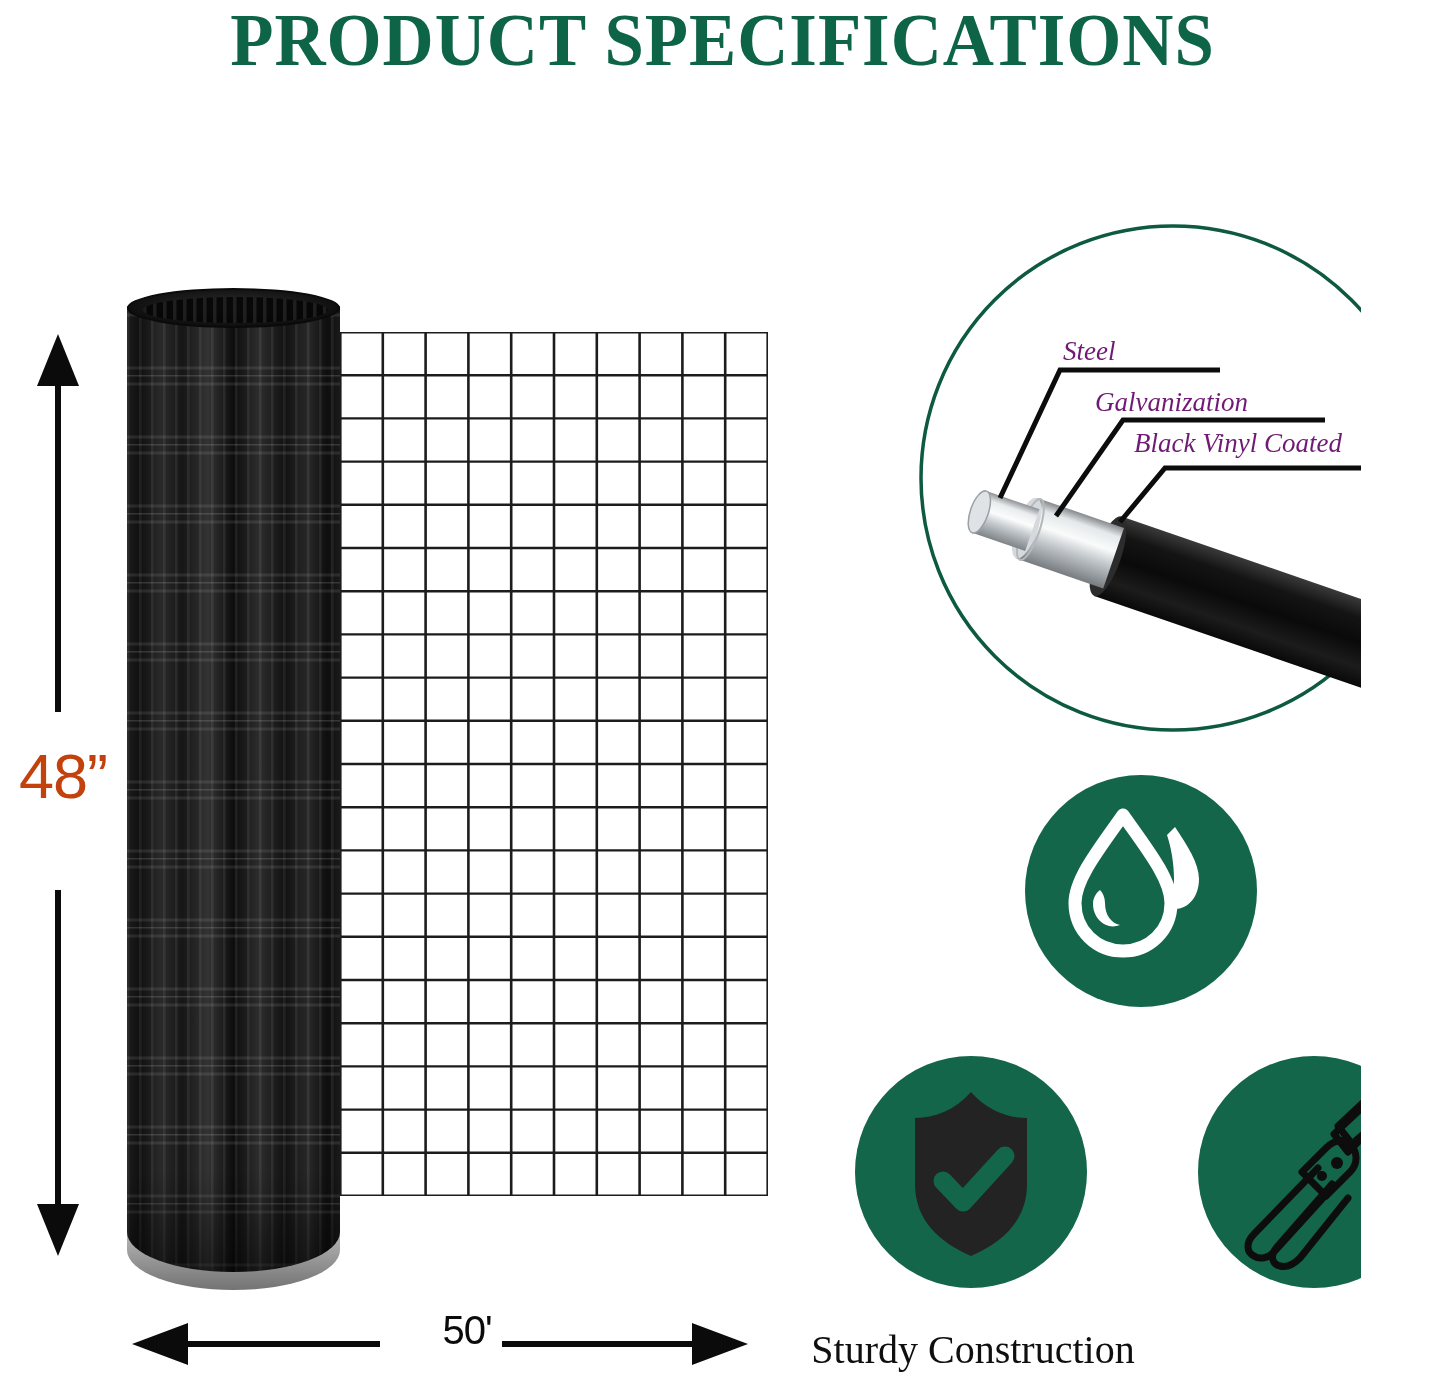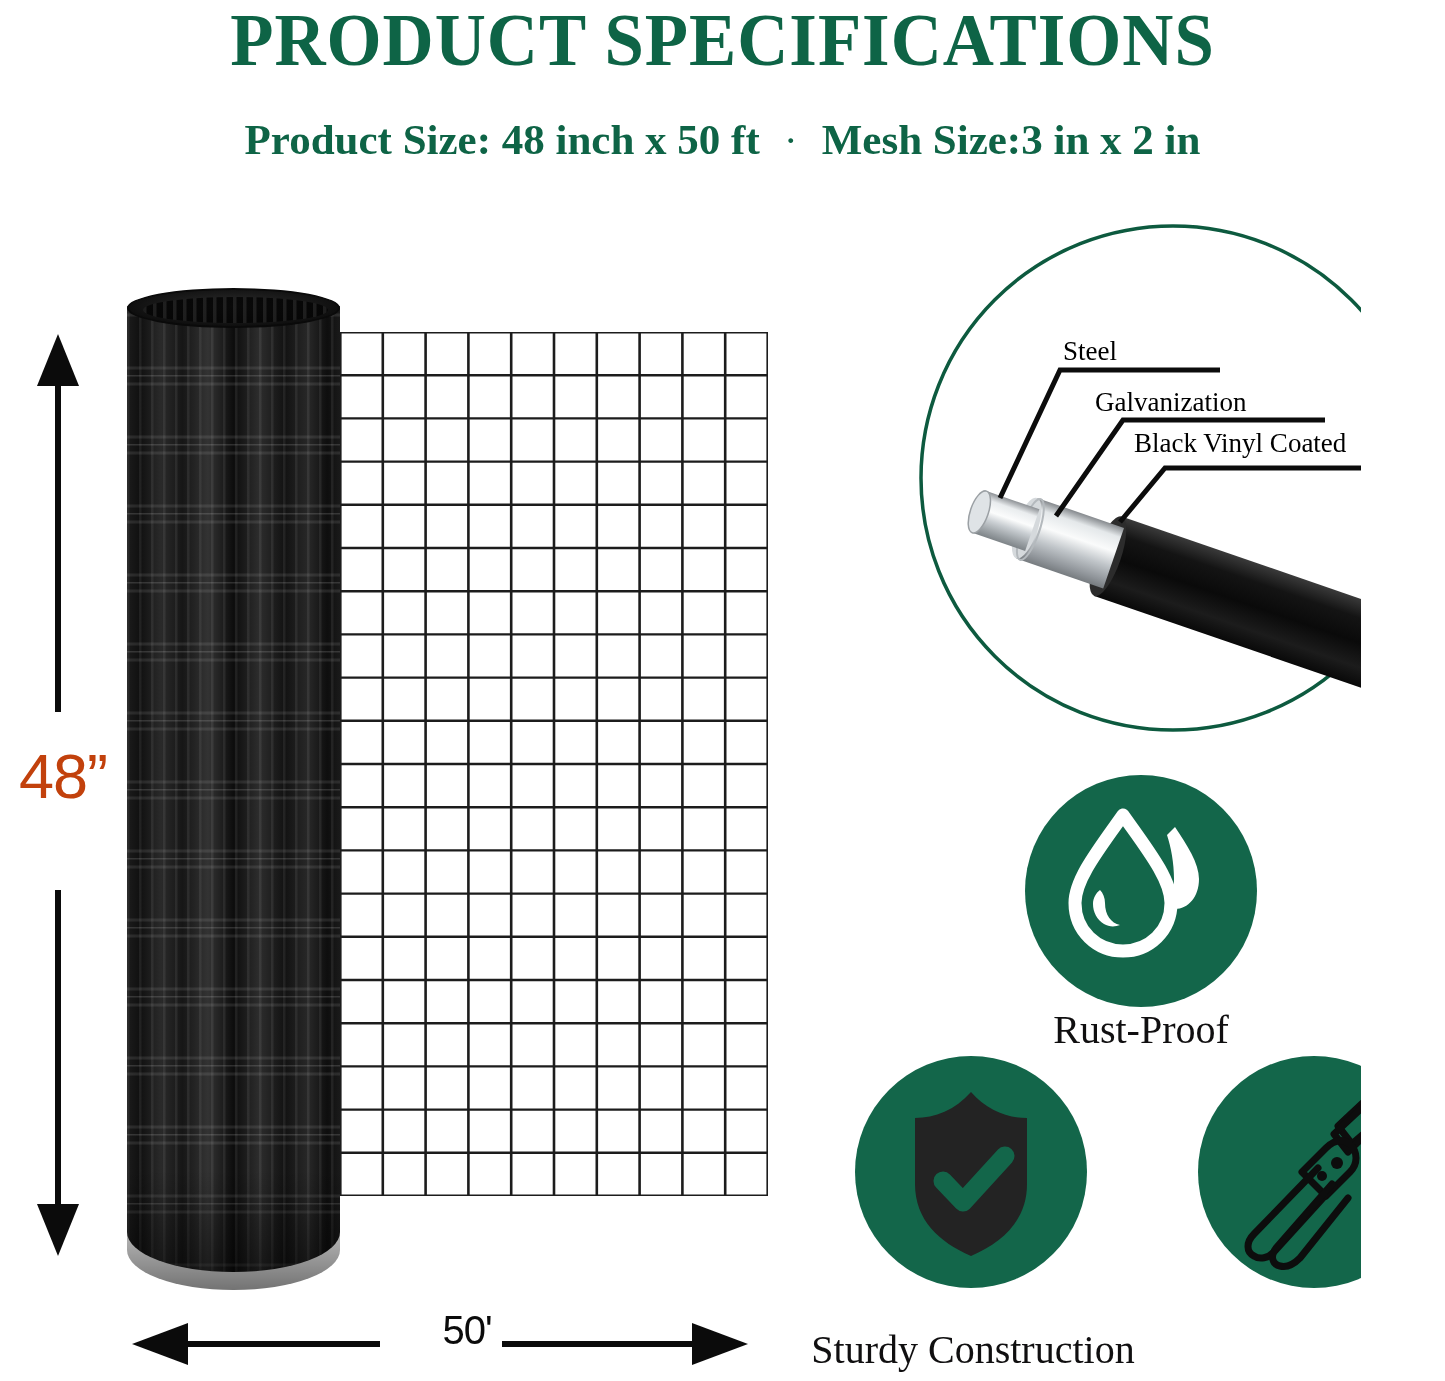--- a/index.html
+++ b/index.html
@@ -209,23 +209,24 @@
     left: 908px;
     top: 222px;
     width: 530px;
     height: 512px;
   }
   #callout svg { display: block; }
   .callout-label {
     position: absolute;
     font-family: "Liberation Serif", "DejaVu Serif", serif;
     font-size: 27px;
-    color: #000000;
+    color: #701a75;
     line-height: 1;
     white-space: nowrap;
+    font-style: italic;
   }
   #lbl-steel { left: 1063px; top: 338px; }
   #lbl-galv  { left: 1095px; top: 389px; }
   #lbl-vinyl { left: 1134px; top: 430px; }
 
   
   .badge {
     position: absolute;
     border-radius: 50%;
     background: #13664a;
@@ -247,23 +248,20 @@
   #lbl-sturdy { left: 795px;  top: 1330px; width: 356px; }
   #lbl-cut    { left: 1190px; top: 1330px; width: 250px; }
 </style>
 </head>
 <body>
 
 <div id="page">
 
   <div id="title">PRODUCT SPECIFICATIONS</div>
 
-  <div id="subtitle">
-    <span>Product Size: 48 inch x 50 ft</span><span class="sep">·</span><span>Mesh Size:3 in x 2 in</span>
-  </div>
 
   <div id="dim-v">
     <svg width="116" height="930" viewBox="0 0 116 930">
       <line x1="44" y1="48" x2="44" y2="382" stroke="#0b0b0b" stroke-width="6"></line>
       <polygon points="44,4 23,56 65,56" fill="#0b0b0b"></polygon>
       <line x1="44" y1="560" x2="44" y2="884" stroke="#0b0b0b" stroke-width="6"></line>
       <polygon points="44,926 23,874 65,874" fill="#0b0b0b"></polygon>
     </svg>
   </div>
   <div id="dim-v-label">48”</div>
@@ -385,21 +383,20 @@
       <g>
 
         <path d="M 150 52 C 162 70 174 88 174 104 C 174 122 163 134 150 134 C 146 134 143 133 140 131 C 146 124 149 114 149 104 C 149 88 146 72 142 60 Z" fill="#ffffff"></path>
 
         <path d="M 98 40 C 122 74 146 104 146 128 C 146 156 124 176 98 176 C 72 176 50 156 50 128 C 50 104 74 74 98 40 Z" fill="none" stroke="#ffffff" stroke-width="13" stroke-linejoin="round"></path>
 
         <path d="M 80 128 C 80 140 86 148 95 150 C 90 152 84 152 79 149 C 72 145 68 137 68 129 C 68 123 71 118 75 115 C 78 118 80 123 80 128 Z" fill="#ffffff"></path>
       </g>
     </svg>
   </div>
-  <div class="badge-label" id="lbl-rust">Rust-Proof</div>
 
   <div class="badge" id="badge-sturdy">
     <svg width="232" height="232" viewBox="0 0 232 232">
       <g>
         <path d="M 116 36 C 132 54 152 62 172 62 L 172 128 C 172 164 148 186 116 200 C 84 186 60 164 60 128 L 60 62 C 80 62 100 54 116 36 Z" fill="#232323"></path>
         <path d="M 88 125 L 108 146 L 150 100" fill="none" stroke="#13664a" stroke-width="19" stroke-linecap="round" stroke-linejoin="round"></path>
       </g>
     </svg>
   </div>
   <div class="badge-label" id="lbl-sturdy">Sturdy Construction</div>

